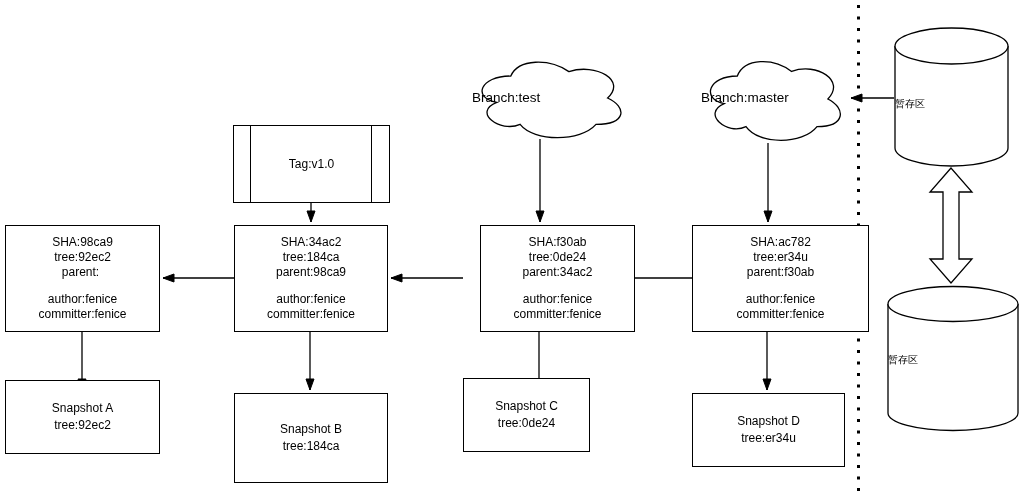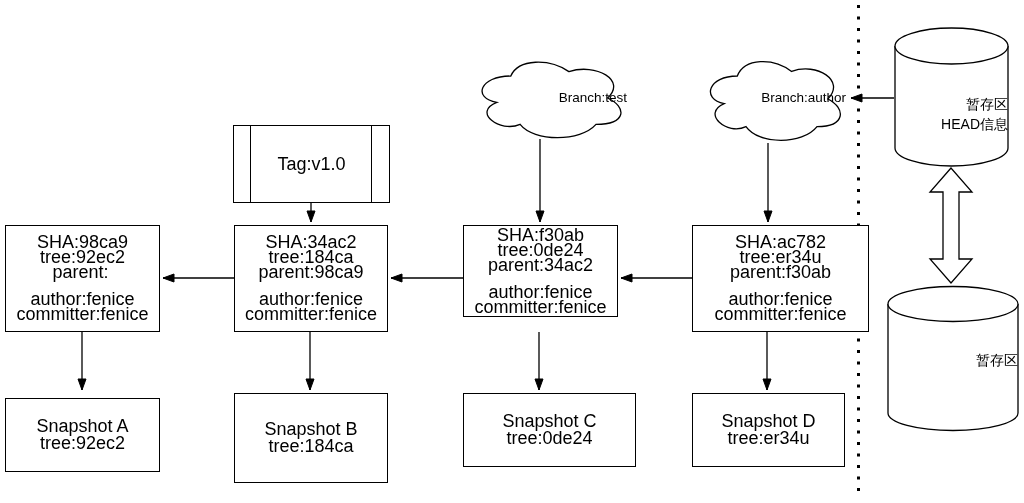--- a/index.html
+++ b/index.html
@@ -4,33 +4,33 @@
 <style>
   html,body{margin:0;padding:0;background:#ffffff;}
   .canvas{
     position:relative;width:1024px;height:503px;background:#ffffff;overflow:hidden;
     font-family:"Liberation Sans","DejaVu Sans",sans-serif;color:#000;
   }
   .layer{position:absolute;left:0;top:0;width:1024px;height:503px;}
   .box{
     position:absolute;box-sizing:border-box;background:#fff;border:1.5px solid #000;
     display:flex;flex-direction:column;justify-content:center;
-    font-size:18px;line-height:15px;text-align:center;z-index:2;
+    font-size:12px;line-height:15px;text-align:center;z-index:2;
   }
   .snapshot{line-height:17px;}
   .tagbox{border:1px solid #000;}
   .tag-line{position:absolute;top:0;bottom:0;width:1px;background:#000;}
   .tag-line.l{left:16px;}
   .tag-line.r{right:17px;}
   .gap{margin-top:12px;}
   .pad-r{padding-right:44px;margin-left:40px;}
   .floating-label{
-    position:absolute;z-index:2;text-align:right;font-size:13.5px;line-height:16px;
+    position:absolute;z-index:2;text-align:left;font-size:13.5px;line-height:16px;
   }
-  .cyl-label{font-size:14px;line-height:20px;}
+  .cyl-label{font-size:10px;line-height:20px;}
 </style>
 </head>
 <body>
 
 <div class="canvas">
 
   <svg class="layer" width="1024" height="503" viewBox="0 0 1024 503">
     <defs>
       <marker id="ah" markerUnits="userSpaceOnUse" markerWidth="14" markerHeight="11" refX="12" refY="5" orient="auto">
         <path d="M1,1 L12,5 L1,9 Z" fill="#000" stroke="#000"></path>
@@ -75,69 +75,68 @@
     </g>
   </svg>
 
   <div class="box tagbox" style="left:233px;top:125px;width:157px;height:78px">
     <div class="tag-line l"></div>
     <div class="tag-line r"></div>
     <span>Tag:v1.0</span>
   </div>
 
   <div class="floating-label" style="left:472px;top:90px;width:155px">Branch:test</div>
-  <div class="floating-label" style="left:701px;top:90px;width:145px">Branch:author</div>
+  <div class="floating-label" style="left:701px;top:90px;width:145px">Branch:master</div>
 
   <div class="box" style="left:5px;top:225px;width:155px;height:107px">
     <span>SHA:98ca9</span>
     <span>tree:92ec2</span>
     <span class="pad-r">parent:</span>
     <span class="gap">author:fenice</span>
     <span>committer:fenice</span>
   </div>
   <div class="box" style="left:234px;top:225px;width:154px;height:107px">
     <span>SHA:34ac2</span>
     <span>tree:184ca</span>
     <span>parent:98ca9</span>
     <span class="gap">author:fenice</span>
     <span>committer:fenice</span>
   </div>
-  <div class="box" style="left:463px;top:225px;width:155px;height:92px">
+  <div class="box" style="left:480px;top:225px;width:155px;height:107px">
     <span>SHA:f30ab</span>
     <span>tree:0de24</span>
     <span>parent:34ac2</span>
     <span class="gap">author:fenice</span>
     <span>committer:fenice</span>
   </div>
   <div class="box" style="left:692px;top:225px;width:177px;height:107px">
     <span>SHA:ac782</span>
     <span>tree:er34u</span>
     <span>parent:f30ab</span>
     <span class="gap">author:fenice</span>
     <span>committer:fenice</span>
   </div>
 
-  <div class="box snapshot" style="left:5px;top:398px;width:155px;height:74px">
+  <div class="box snapshot" style="left:5px;top:380px;width:155px;height:74px">
     <span>Snapshot A</span>
     <span>tree:92ec2</span>
   </div>
   <div class="box snapshot" style="left:234px;top:393px;width:154px;height:90px">
     <span>Snapshot B</span>
     <span>tree:184ca</span>
   </div>
-  <div class="box snapshot" style="left:463px;top:393px;width:173px;height:74px">
+  <div class="box snapshot" style="left:463px;top:378px;width:127px;height:74px">
     <span>Snapshot C</span>
     <span>tree:0de24</span>
   </div>
   <div class="box snapshot" style="left:692px;top:393px;width:153px;height:74px">
     <span>Snapshot D</span>
     <span>tree:er34u</span>
   </div>
 
   <div class="floating-label cyl-label" style="left:895px;top:94px;width:113px">
     <div>暂存区</div>
-    <div>HEAD信息</div>
   </div>
   <div class="floating-label cyl-label" style="left:888px;top:350px;width:130px">
     <div>暂存区</div>
   </div>
 
 </div>
 
 </body></html>

